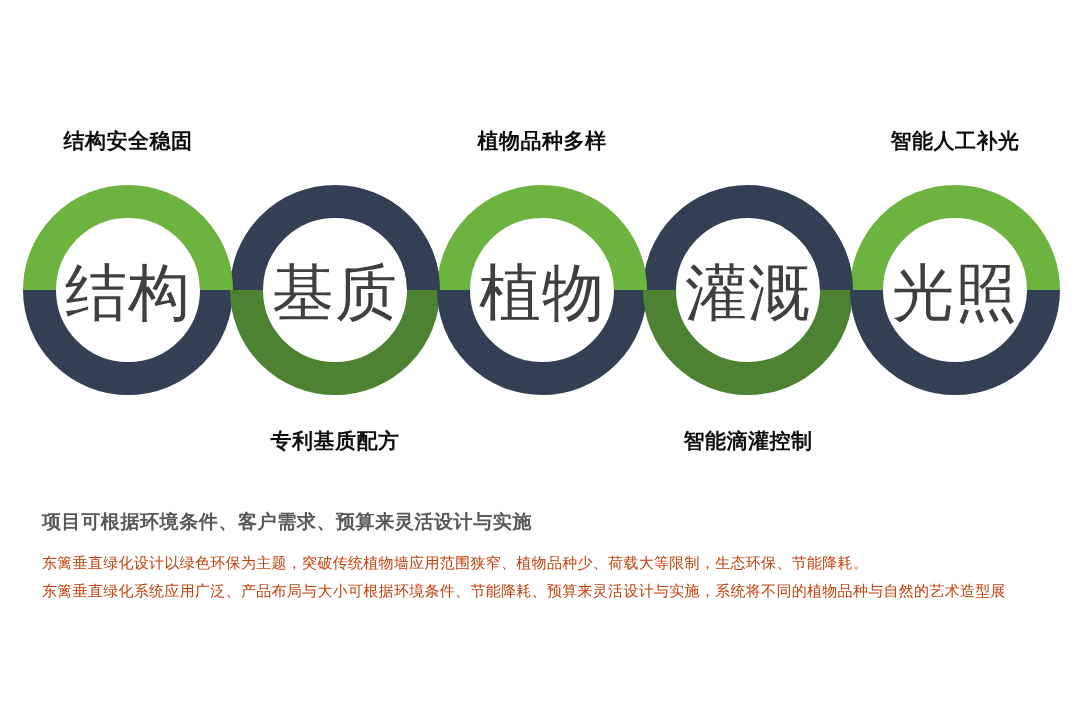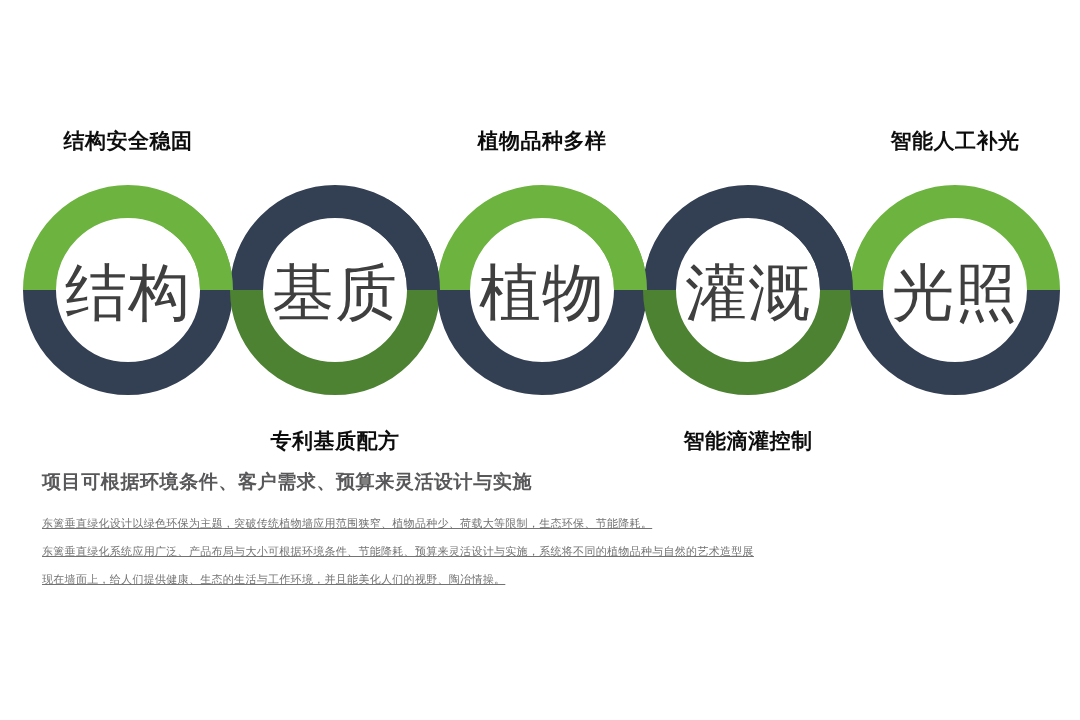--- a/index.html
+++ b/index.html
@@ -54,38 +54,37 @@
     fill: #0d0d0d;
     text-anchor: middle;
     dominant-baseline: central;
     letter-spacing: 0.5px;
   }
 
   
   #copy-block {
     position: absolute;
     left: 42px;
-    top: 470px;
+    top: 510px;
     width: 1000px;
   }
   #copy-heading {
     font-size: 19px;
     font-weight: bold;
     color: #58585a;
     letter-spacing: 0.6px;
     margin: 0 0 14px 0;
     line-height: 1.3;
   }
   .copy-line {
-    font-size: 11px;
-    color: #737373;
+    font-size: 15px;
+    color: #c2410c;
     line-height: 28px;
     letter-spacing: 0.3px;
     white-space: nowrap;
-    text-decoration: underline;
   }
 </style>
 </head>
 <body>
 
 <div id="page">
 
   <div id="ring-chain">
     <svg id="chain-svg" viewBox="0 0 1080 470" xmlns="http://www.w3.org/2000/svg">
         <g>
@@ -136,17 +135,16 @@
         <text x="955" y="292" class="node-word">光照</text>
         <text x="955" y="140" class="caption-text">智能人工补光</text>
       </svg>
   </div>
 
   <div id="copy-block">
     <p id="copy-heading">项目可根据环境条件、客户需求、预算来灵活设计与实施</p>
     <div id="copy-paragraph">
         <div class="copy-line">东篱垂直绿化设计以绿色环保为主题，突破传统植物墙应用范围狭窄、植物品种少、荷载大等限制，生态环保、节能降耗。</div>
         <div class="copy-line">东篱垂直绿化系统应用广泛、产品布局与大小可根据环境条件、节能降耗、预算来灵活设计与实施，系统将不同的植物品种与自然的艺术造型展</div>
-        <div class="copy-line">现在墙面上，给人们提供健康、生态的生活与工作环境，并且能美化人们的视野、陶冶情操。</div>
       </div>
   </div>
 
 </div>
 
 </body></html>

